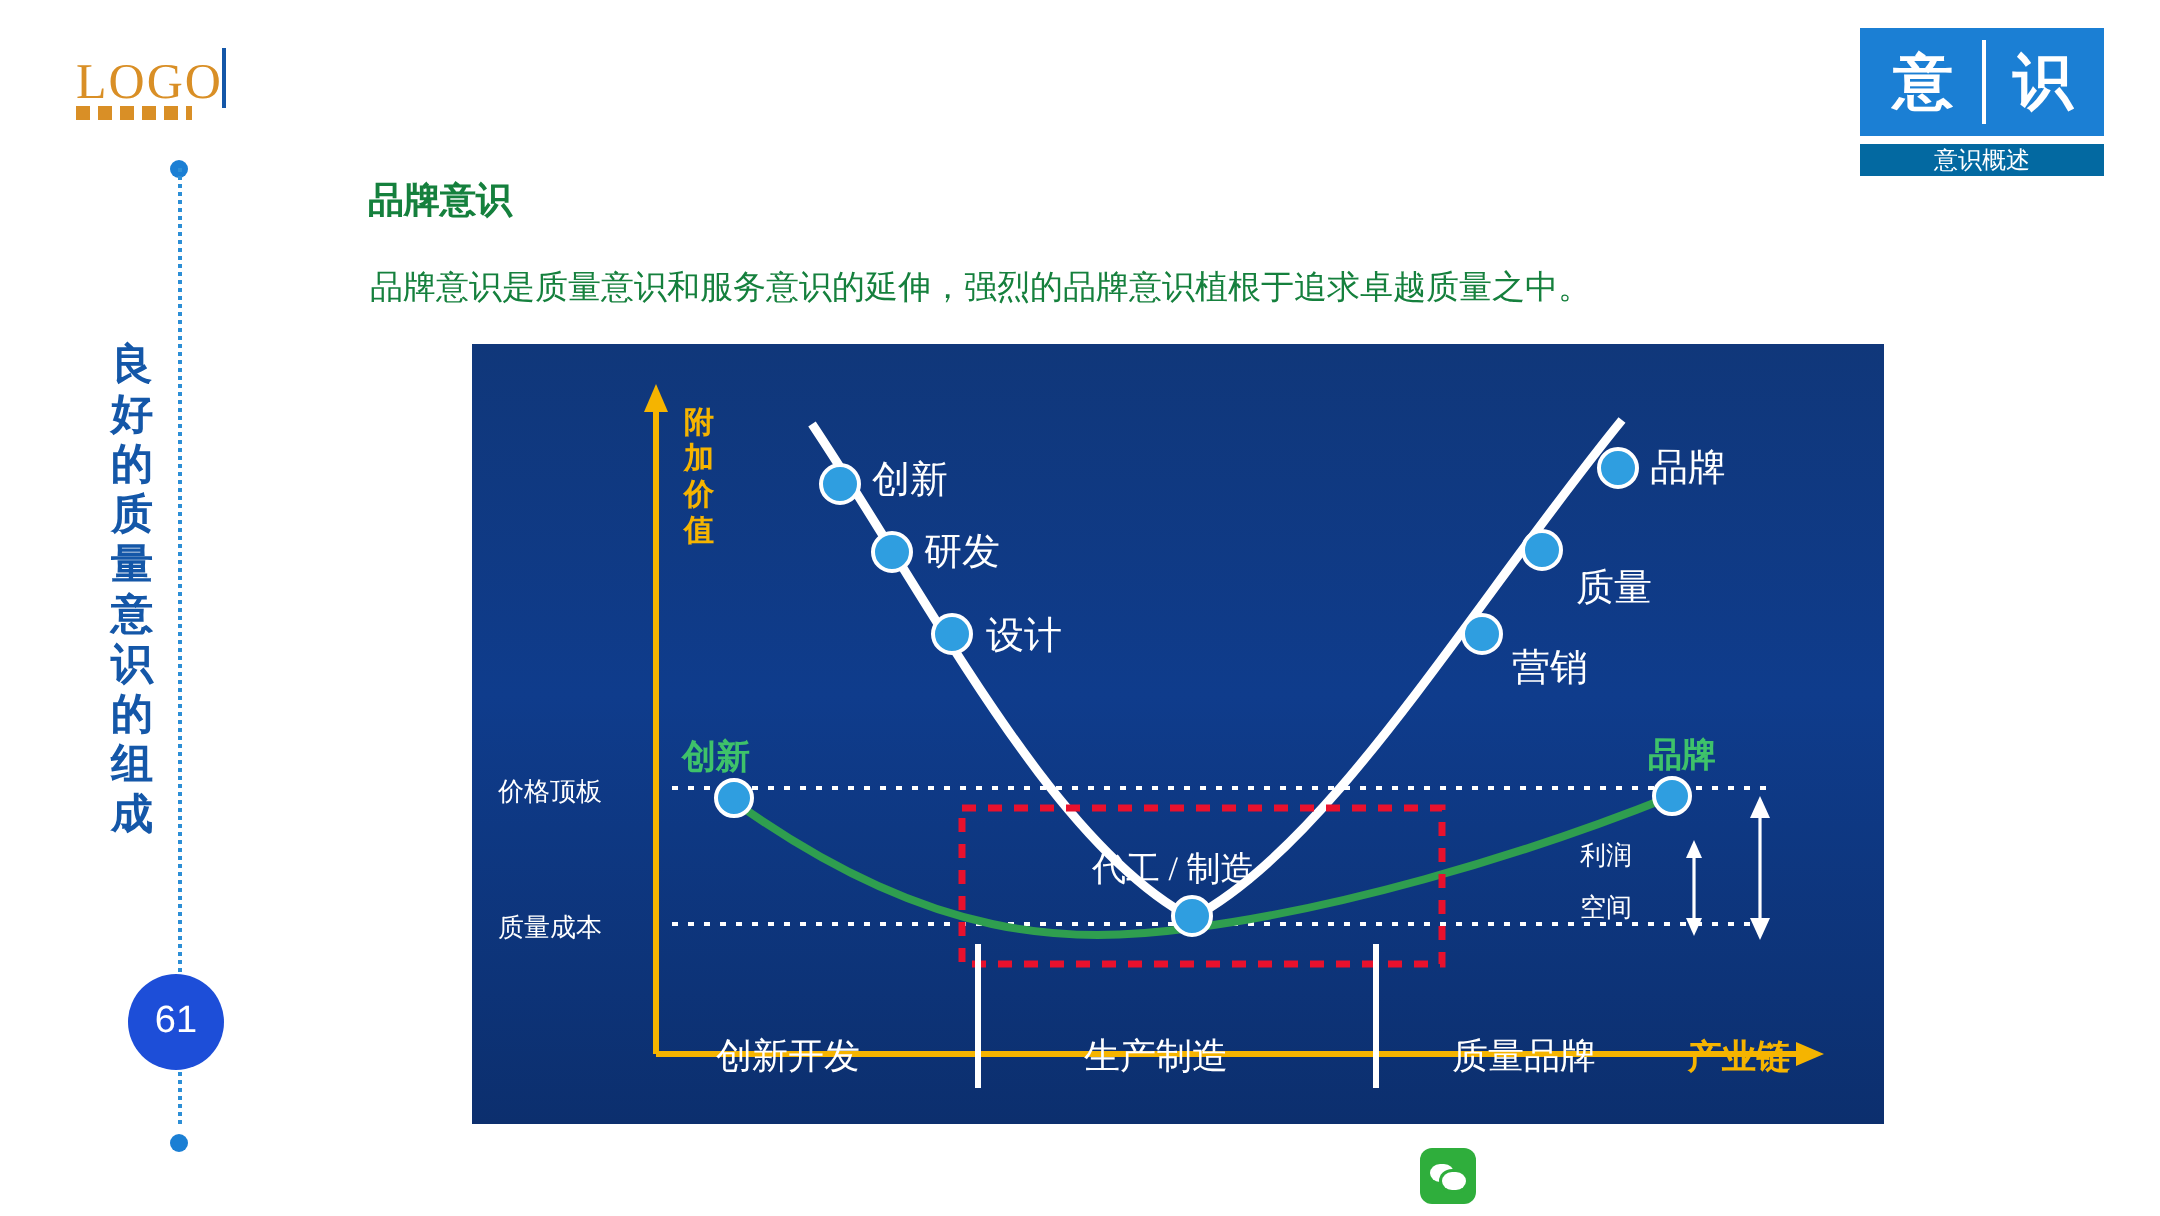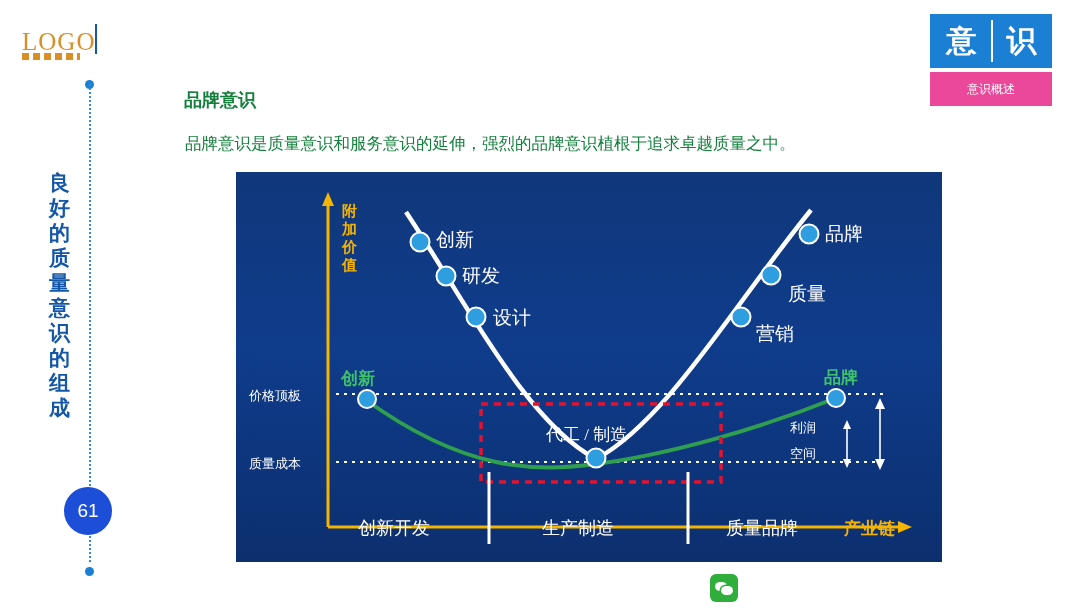--- a/index.html
+++ b/index.html
@@ -11,21 +11,21 @@
     width: 1080px;
     height: 608px;
     position: relative;
     font-family: "Liberation Sans", sans-serif;
     overflow: hidden;
   }
 
   
   .header {
     position: absolute;
-    left: 0; top: 0;
+    left: 16px; top: 0;
     width: 908px;
     height: 72px;
   }
   .logo {
     position: absolute;
     left: 22px; top: 28px;
     font-family: "Liberation Serif", serif;
     font-size: 25px;
     letter-spacing: 1px;
     color: #d98f26;
@@ -78,22 +78,22 @@
   .badge-box .b2 { left: 60px; }
   .badge-sep {
     position: absolute;
     left: 59px; top: 4px;
     width: 2px; height: 42px;
     background: #ffffff;
   }
   .badge-sub {
     position: absolute;
     right: 28px; top: 72px;
-    width: 122px; height: 34px;
-    background: #ec4899;
+    width: 122px; height: 16px;
+    background: #0369a1;
     color: #ffffff;
     font-size: 12px;
     display: flex;
     align-items: center;
     justify-content: center;
     box-sizing: border-box;
   }
 
   
   .rail-line {
@@ -117,21 +117,21 @@
     background: #1b7fd4;
   }
   .rail-text {
     position: absolute;
     left: 49px; top: 170px;
     width: 34px;
     font-size: 21px;
     font-weight: bold;
     color: #1457a8;
     line-height: 25px;
-    text-align: left;
+    text-align: center;
     letter-spacing: 0px;
   }
   .page-circle {
     position: absolute;
     left: 64px; top: 487px;
     width: 48px; height: 48px;
     border-radius: 50%;
     background: #1d4ed8;
     color: #ffffff;
     font-size: 19px;

